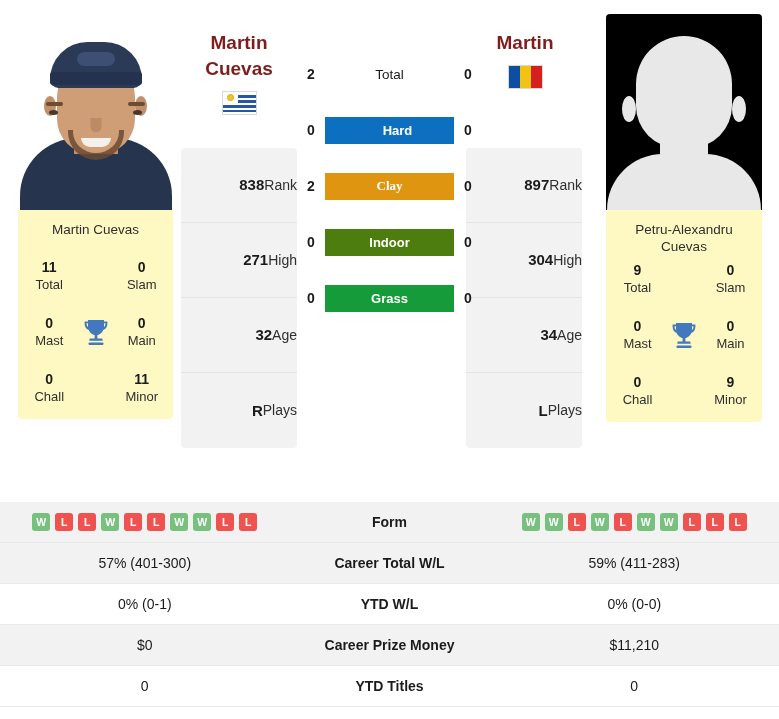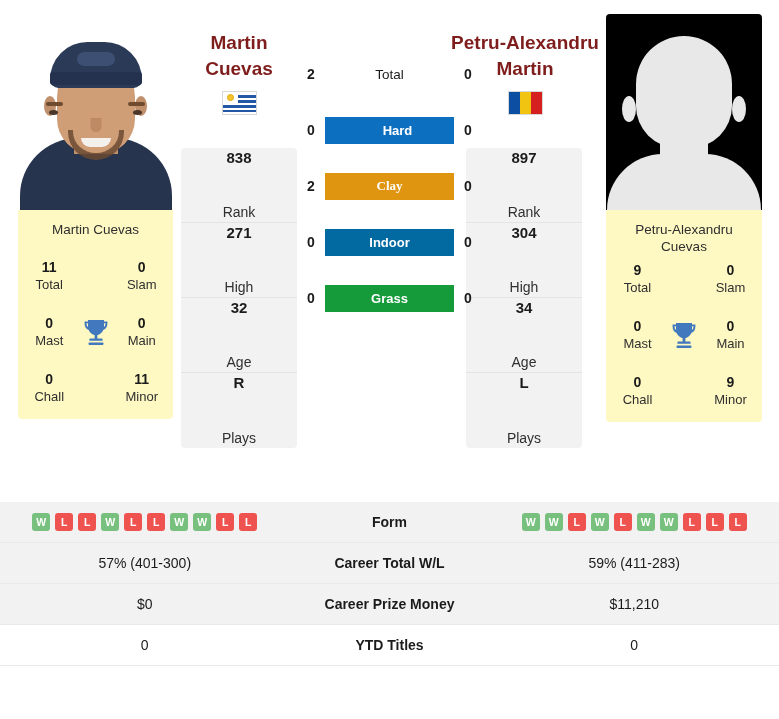--- a/index.html
+++ b/index.html
@@ -127,21 +127,21 @@
   .flag-ro .b { background:#0b4ea2; }
   .flag-ro .y { background:#f2c412; }
   .flag-ro .r { background:#d6201f; }
 
   
   .statcol { position:absolute; top:148px; width:116px; }
   .statcol.left  { left: 181px; }
   .statcol.right { left: 466px; }
   .statbox {
     background:#f2f2f2; height: 75px;
-    display:flex; flex-direction:column; align-items:center; justify-content:space-between;
+    display:flex; flex-direction:row; align-items:center; justify-content:flex-end;
     border-bottom: 1px solid #e4e4e4;
   }
   .statbox:first-child { border-radius: 4px 4px 0 0; }
   .statbox:last-child { border-bottom:none; border-radius: 0 0 4px 4px; }
   .stat-val { font-size: 15px; font-weight: bold; line-height: 20px; color:#1b1b1b; }
   .stat-lbl { font-size: 14px; line-height: 19px; color:#2f2f2f; }
 
   
   .h2h { position:absolute; left: 297px; top: 60px; width: 185px; }
   .h2h-row { display:flex; align-items:center; height: 28px; margin-bottom: 28px; }
@@ -301,21 +301,20 @@
         <span class="stripe" style="top:3.4px"></span>
         <span class="stripe" style="top:8.2px"></span>
         <span class="stripe" style="top:13px"></span>
         <span class="stripe" style="top:17.8px"></span>
         <span class="canton"></span>
         <span class="sun"></span>
       </div>
     </div>
 
     <div class="name-block right">
-      <div class="name-text">Petru-Alexandru</div>
       <div class="name-text">Martin</div>
       <div class="flag flag-ro">
         <i class="b"></i>
           <i class="y"></i>
           <i class="r"></i>
       </div>
     </div>
 
     <div class="statcol left">
       <div class="statbox">
@@ -366,21 +365,21 @@
         <div class="h2h-pill" id="pill-hard" style="background: rgb(13, 111, 192); padding-left: 16px;">Hard</div>
         <div class="h2h-score">0</div>
       </div>
       <div class="h2h-row">
         <div class="h2h-score">2</div>
         <div class="h2h-pill" id="pill-clay" style="background: rgb(224, 149, 16); font-family: Liberation Serif, serif;">Clay</div>
         <div class="h2h-score">0</div>
       </div>
       <div class="h2h-row">
         <div class="h2h-score">0</div>
-        <div class="h2h-pill" id="pill-indoor" style="background: #0369a1;">Indoor</div>
+        <div class="h2h-pill" id="pill-indoor" style="background: #4d7c0f;">Indoor</div>
         <div class="h2h-score">0</div>
       </div>
       <div class="h2h-row">
         <div class="h2h-score">0</div>
         <div class="h2h-pill" id="pill-grass" style="background: rgb(22, 155, 59);">Grass</div>
         <div class="h2h-score">0</div>
       </div>
     </div>
 
   </div>
@@ -418,20 +417,25 @@
           </div>
       </div>
     </div>
 
     <div class="cmp-row shaded">
       <div class="cmp-left">57% (401-300)</div>
       <div class="cmp-mid">Career Total W/L</div>
       <div class="cmp-right">59% (411-283)</div>
     </div>
 
+    <div class="cmp-row">
+      <div class="cmp-left">0% (0-1)</div>
+      <div class="cmp-mid">YTD W/L</div>
+      <div class="cmp-right">0% (0-0)</div>
+    </div>
 
     <div class="cmp-row shaded">
       <div class="cmp-left">$0</div>
       <div class="cmp-mid">Career Prize Money</div>
       <div class="cmp-right">$11,210</div>
     </div>
 
     <div class="cmp-row">
       <div class="cmp-left">0</div>
       <div class="cmp-mid">YTD Titles</div>

